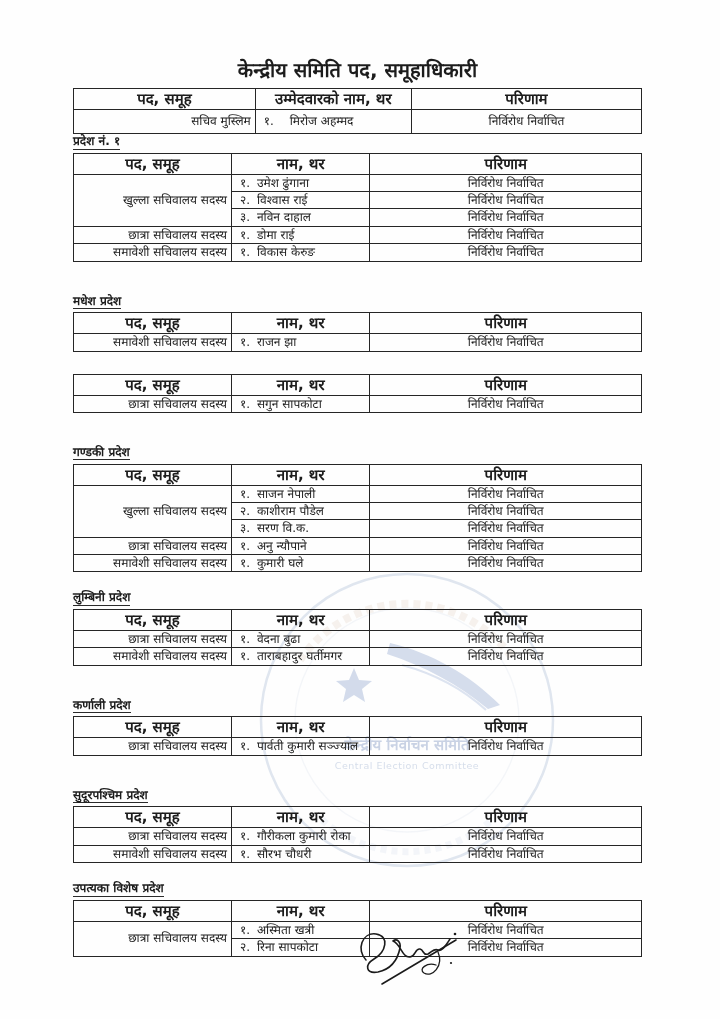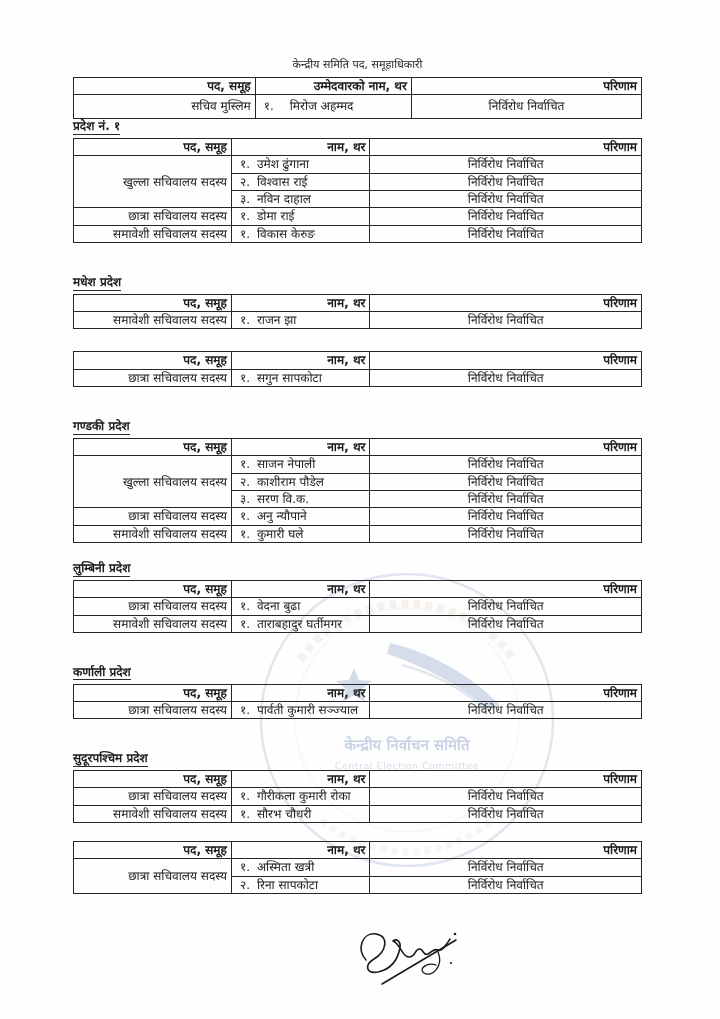--- a/index.html
+++ b/index.html
@@ -11,39 +11,39 @@
   
   .watermark {
     position:absolute; left:252px; top:568px; width:310px; height:310px;
     z-index:0; opacity:0.5; pointer-events:none;
   }
   .wm-text1 { font-size:15px; font-weight:bold; fill:#7b93bf; }
   .wm-text2 { font-size:9.5px; fill:#93a8cb; letter-spacing:0.5px; }
   
   .content { position:relative; z-index:1; padding:58px 78px 0 73px; }
   .doc-title {
-    font-size:11px; font-weight:normal; text-align:center;
+    font-size:20px; font-weight:bold; text-align:center;
     margin:0 0 5px 0; line-height:1.25;
   }
   .doc-title.second { margin-top:14px; margin-bottom:3px; }
   .prov-label { font-weight:bold; font-size:12px; margin:0 0 3px 0; line-height:1.3; }
   .prov-label span { border-bottom:1.2px solid #2b2b2b; padding-bottom:0.5px; }
   .section { margin-top:32px; }
   .section.first { margin-top:0; }
   .section.mt-lg { margin-top:22px; }
   .section.mt-sm { margin-top:18px; }
   table.results-table {
     width:100%; border-collapse:collapse; table-layout:fixed;
   }
   .results-table th, .results-table td {
     border:1.5px solid #262626; font-size:12px; padding:1px 4px;
     height:14px; line-height:1.2; vertical-align:middle;
     overflow:hidden; white-space:nowrap;
   }
-  .results-table th { font-weight:bold; text-align:right; font-size:12px; }
+  .results-table th { font-weight:bold; text-align:center; font-size:15px; }
   td.pos { text-align:right; }
   td.name { text-align:left; padding-left:8px; }
   td.name .num { display:inline-block; min-width:13px; margin-right:4px; }
   td.res { text-align:center; }
   tr.tall td { height:21px; }
   
   table.t1 col.c1 { width:32%; } table.t1 col.c2 { width:27.5%; } table.t1 col.c3 { width:40.5%; }
   
   table.tp col.c1 { width:27.8%; } table.tp col.c2 { width:24.4%; } table.tp col.c3 { width:47.8%; }
   
@@ -293,20 +293,21 @@
         <tr>
           <td class="pos">समावेशी सचिवालय सदस्य</td>
           <td class="name"><span class="num">१.</span><span>सौरभ चौधरी</span></td>
           <td class="res">निर्विरोध निर्वाचित</td>
         </tr>
       </tbody>
         </table>
     </div>
 
     <div class="section mt-sm">
+      <div class="prov-label"><span>उपत्यका विशेष प्रदेश</span></div>
       <table class="results-table tp">
         <colgroup>
             <col class="c1">
             <col class="c2">
             <col class="c3">
           </colgroup>
         <tbody>
             <tr>
           <th>पद, समूह</th>
           <th>नाम, थर</th>

